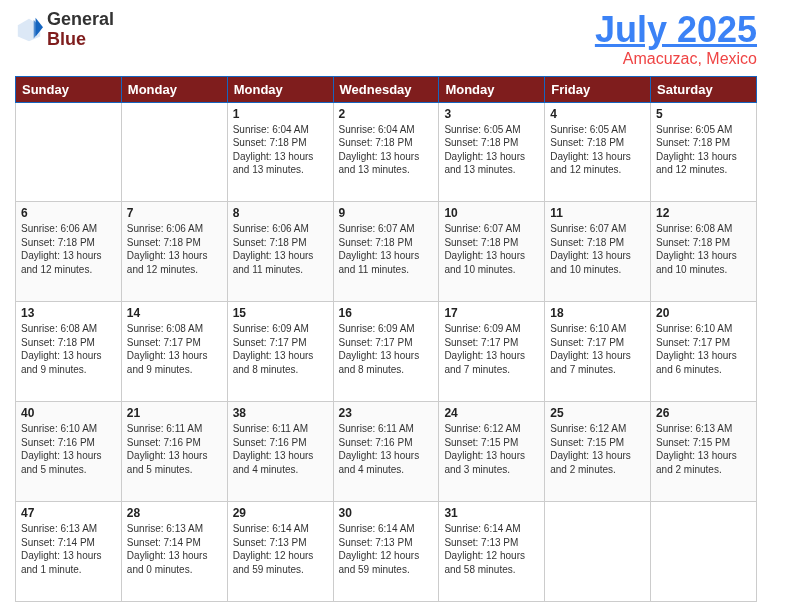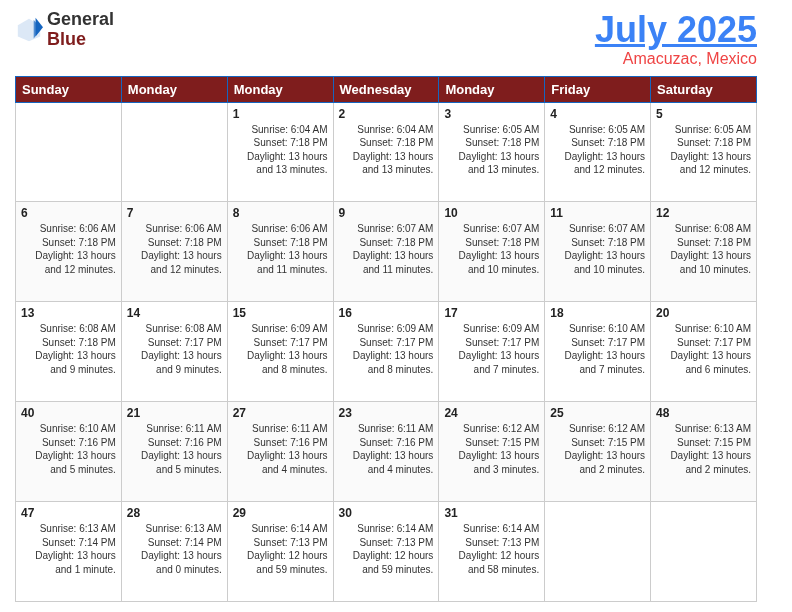--- a/index.html
+++ b/index.html
@@ -79,21 +79,20 @@
     }
     .day-num {
       font-weight: bold;
       font-size: 12px;
       margin-bottom: 2px;
     }
     .day-detail {
       font-size: 10px;
       line-height: 1.35;
       color: #333;
-      text-align: right;
     }
     .empty-cell {
       background: #f9f9f9;
     }
     tr:nth-child(even) td {
       background: #fafafa;
     }
     tr:nth-child(odd) td {
       background: #fff;
     }
@@ -286,21 +285,21 @@
 and 5 minutes.</div>
           </td>
           <td>
             <div class="day-num">21</div>
             <div class="day-detail">Sunrise: 6:11 AM
 Sunset: 7:16 PM
 Daylight: 13 hours
 and 5 minutes.</div>
           </td>
           <td>
-            <div class="day-num">27</div>
+            <div class="day-num">38</div>
             <div class="day-detail">Sunrise: 6:11 AM
 Sunset: 7:16 PM
 Daylight: 13 hours
 and 4 minutes.</div>
           </td>
           <td>
             <div class="day-num">23</div>
             <div class="day-detail">Sunrise: 6:11 AM
 Sunset: 7:16 PM
 Daylight: 13 hours
@@ -314,21 +313,21 @@
 and 3 minutes.</div>
           </td>
           <td>
             <div class="day-num">25</div>
             <div class="day-detail">Sunrise: 6:12 AM
 Sunset: 7:15 PM
 Daylight: 13 hours
 and 2 minutes.</div>
           </td>
           <td>
-            <div class="day-num">48</div>
+            <div class="day-num">26</div>
             <div class="day-detail">Sunrise: 6:13 AM
 Sunset: 7:15 PM
 Daylight: 13 hours
 and 2 minutes.</div>
           </td>
         </tr>
         <tr>
           <td>
             <div class="day-num">47</div>
             <div class="day-detail">Sunrise: 6:13 AM

